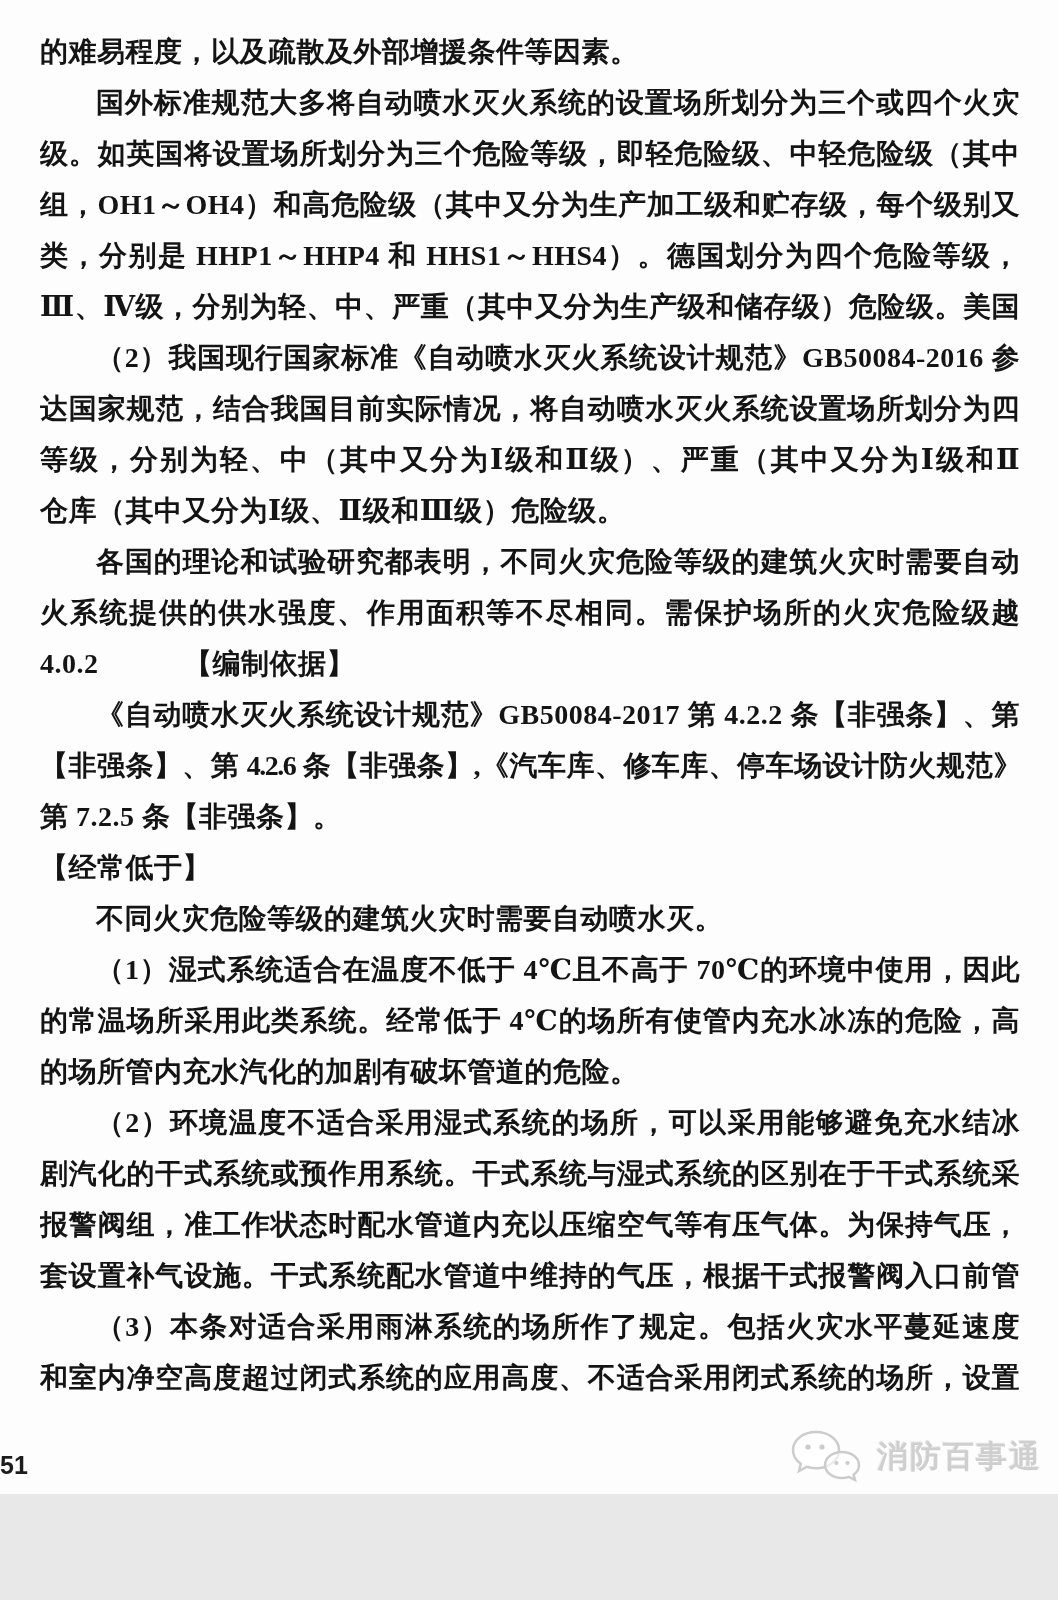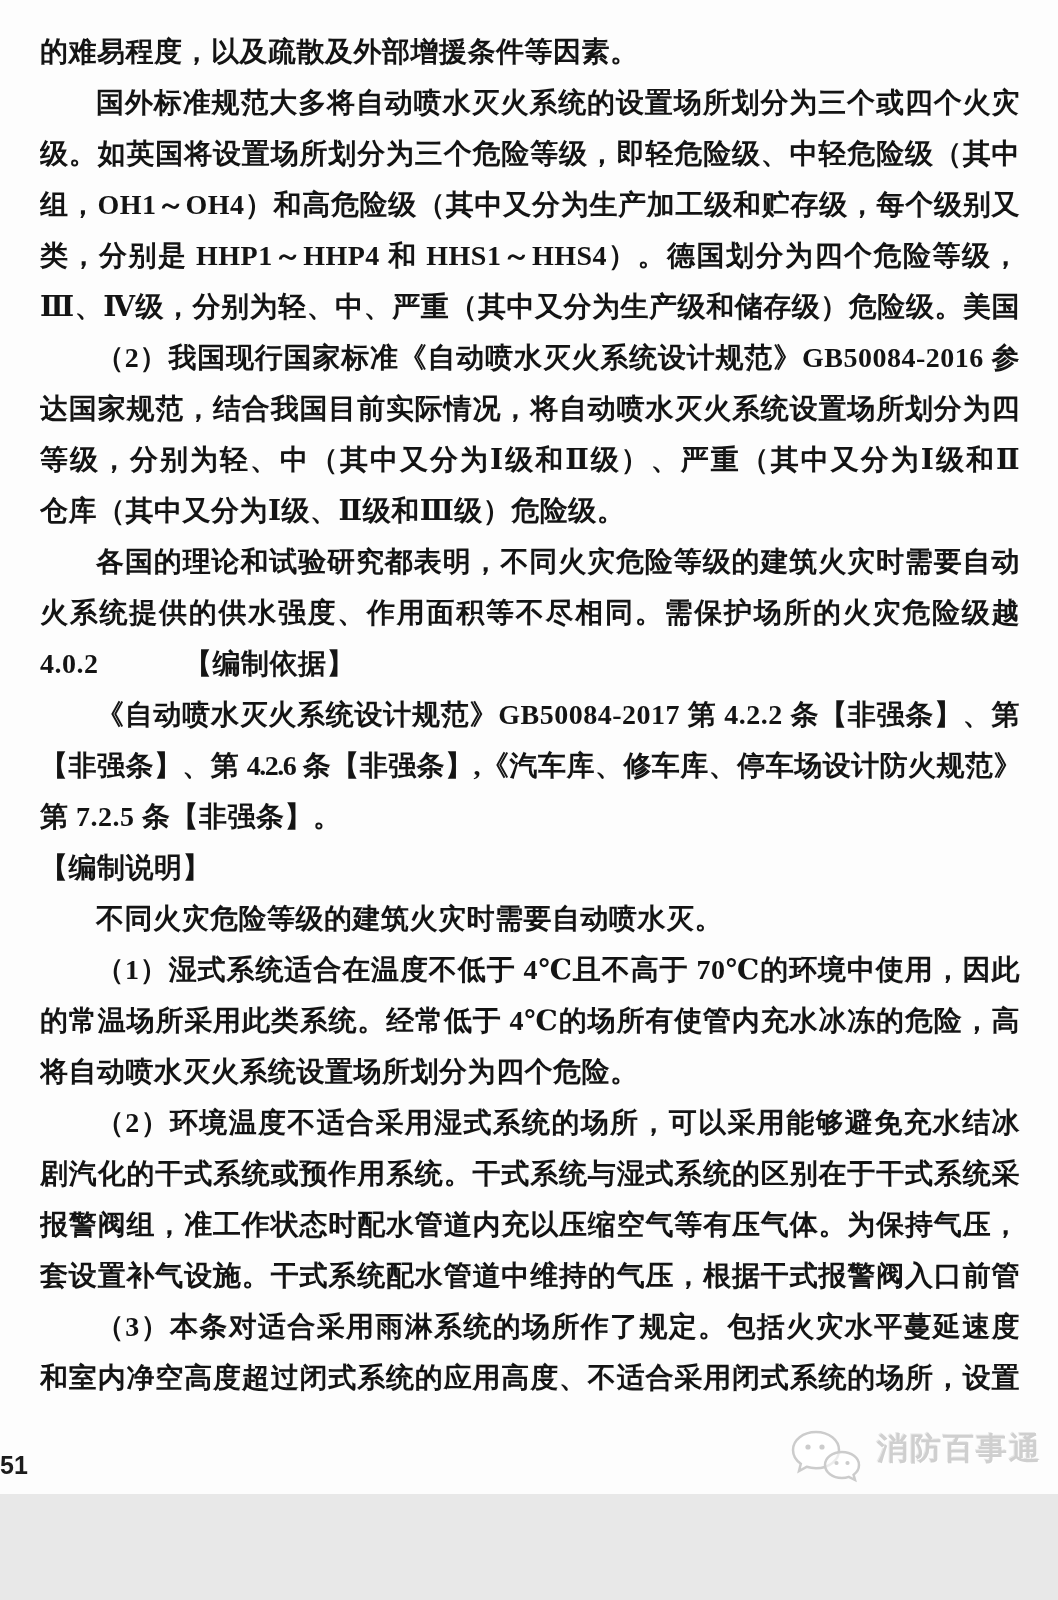--- a/index.html
+++ b/index.html
@@ -51,21 +51,21 @@
     font-family: "Liberation Sans", "DejaVu Sans", sans-serif;
     font-size: 25px;
     font-weight: bold;
     color: #1c1c1c;
   }
   .watermark {
     position: absolute;
     right: 16px;
     bottom: 8px;
     display: flex;
-    align-items: flex-start;
+    align-items: center;
     gap: 16px;
     opacity: 0.85;
   }
   .watermark-text {
     font-family: "Liberation Sans", "DejaVu Sans", sans-serif;
     font-size: 31px;
     font-weight: bold;
     letter-spacing: 2px;
     color: #c7c7c7;
     text-shadow: 1px 1px 0 rgba(255,255,255,0.95), -1px -1px 0 rgba(150,150,150,0.25);
@@ -89,25 +89,25 @@
     <div class="line indent full">（2）我国现行国家标准《自动喷水灭火系统设计规范》GB50084-2016 参考了发</div>
     <div class="line full">达国家规范，结合我国目前实际情况，将自动喷水灭火系统设置场所划分为四个危险</div>
     <div class="line full">等级，分别为轻、中（其中又分为Ⅰ级和Ⅱ级）、严重（其中又分为Ⅰ级和Ⅱ级）及</div>
     <div class="line">仓库（其中又分为Ⅰ级、Ⅱ级和Ⅲ级）危险级。</div>
     <div class="line indent full">各国的理论和试验研究都表明，不同火灾危险等级的建筑火灾时需要自动喷水灭</div>
     <div class="line full">火系统提供的供水强度、作用面积等不尽相同。需保护场所的火灾危险级越高，对系</div>
     <div class="line">4.0.2　　　【编制依据】</div>
     <div class="line indent full">《自动喷水灭火系统设计规范》GB50084-2017 第 4.2.2 条【非强条】、第 4.2.3 条</div>
     <div class="line full tight">【非强条】、第 4.2.6 条【非强条】,《汽车库、修车库、停车场设计防火规范》GB50067-2014</div>
     <div class="line">第 7.2.5 条【非强条】。</div>
-    <div class="line">【编制说明】</div>
+    <div class="line">【经常低于】</div>
     <div class="line indent">不同火灾危险等级的建筑火灾时需要自动喷水灭。</div>
     <div class="line indent full">（1）湿式系统适合在温度不低于 4℃且不高于 70℃的环境中使用，因此绝大多数</div>
     <div class="line full">的常温场所采用此类系统。经常低于 4℃的场所有使管内充水冰冻的危险，高于 70℃</div>
-    <div class="line">将自动喷水灭火系统设置场所划分为四个危险。</div>
+    <div class="line">的场所管内充水汽化的加剧有破坏管道的危险。</div>
     <div class="line indent full">（2）环境温度不适合采用湿式系统的场所，可以采用能够避免充水结冰和高温加</div>
     <div class="line full">剧汽化的干式系统或预作用系统。干式系统与湿式系统的区别在于干式系统采用干式</div>
     <div class="line full">报警阀组，准工作状态时配水管道内充以压缩空气等有压气体。为保持气压，需要配</div>
     <div class="line full">套设置补气设施。干式系统配水管道中维持的气压，根据干式报警阀入口前管道需要</div>
     <div class="line indent full">（3）本条对适合采用雨淋系统的场所作了规定。包括火灾水平蔓延速度快的场所</div>
     <div class="line full">和室内净空高度超过闭式系统的应用高度、不适合采用闭式系统的场所，设置闭式自</div>
   </div>
 
   <div class="footer-num">51</div>
 

